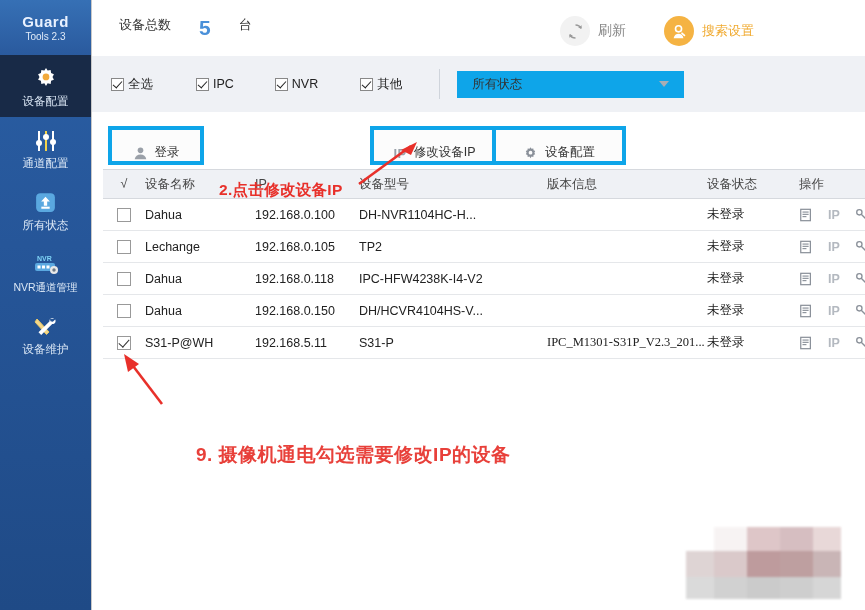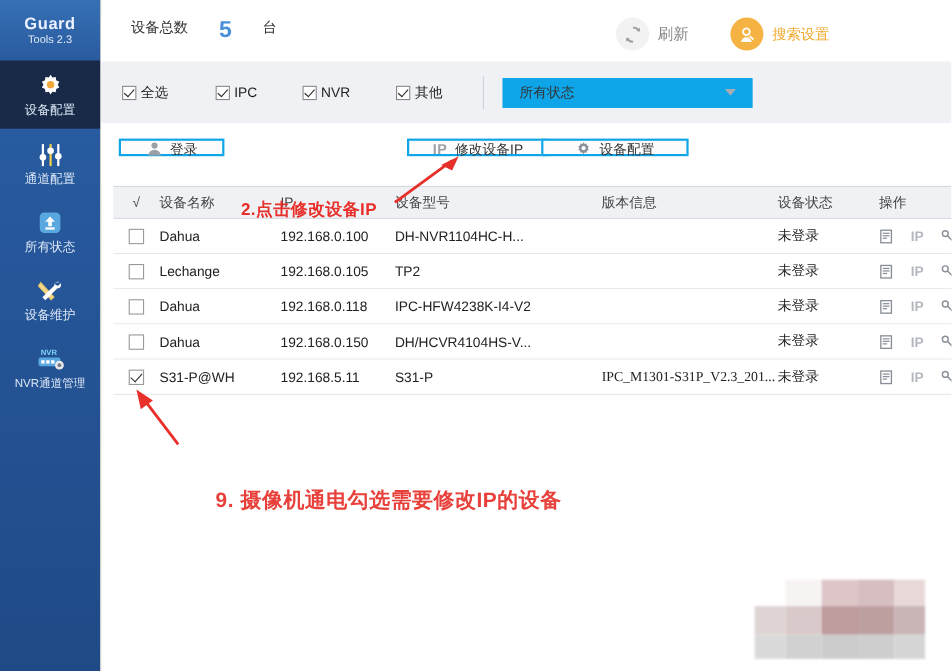--- a/index.html
+++ b/index.html
@@ -86,23 +86,23 @@
   }
   #status-select .caret {
     margin-left:auto; width:0;height:0;
     border-left:5px solid transparent; border-right:5px solid transparent;
     border-top:6px solid #a8adb4;
   }
 
   
   #actionbar { position:absolute; left:92px; top:112px; width:773px; height:57px; background:#fff; }
   .act-btn {
-    position:absolute; top:14px; height:16px;
-    border:2px solid #0ea5e9; background:#fcfcfc;
-    display:flex; align-items:flex-start; justify-content:center;
+    position:absolute; top:14px; height:39px;
+    border:4px solid #0ea5e9; background:#fcfcfc;
+    display:flex; align-items:flex-end; justify-content:center;
     font-size:12.5px; color:#333; cursor:pointer;
   }
   .act-btn .ico { margin-right:7px; display:flex; align-items:center; }
   #btn-login    { left:16px;  width:96px; }
   #btn-pwd      { left:125px; width:142px; }
   #btn-ip       { left:278px; width:129px; }
   #btn-config   { left:400px; width:134px; }
   .ip-glyph { font-size:13px; color:#9aa0a8; font-weight:bold; letter-spacing:.5px; }
 
   
@@ -187,43 +187,43 @@
     <span class="ico">
       <svg width="25" height="25" viewBox="0 0 24 24">
         <rect x="3" y="3" width="18" height="18" rx="4" fill="#5aa8e0"></rect>
         <path d="M12 6.5l4.2 4.6h-2.6V15h-3.2v-3.9H7.8z" fill="#ffffff"></path>
         <rect x="8" y="16" width="8" height="2" fill="#ffffff"></rect>
       </svg>
     </span>
     <span class="lbl">所有状态</span>
   </div>
 
-  <div class="side-item">
-    <span class="ico">
-      <svg width="26" height="26" viewBox="0 0 26 26">
-        <path d="M4 5l12 13-2.5 2.5L2 8z" fill="#f4d78a" stroke="#e8c96a" stroke-width="1"></path>
-        <path d="M21 4.5c-2.3-1.2-4.9.6-4.6 3L5.5 18.3l2.7 2.7L19.2 10c2.4.3 4.2-2.3 3-4.6l-2.4 2.4-2.3-.6-.6-2.3z" fill="#ffffff"></path>
-      </svg>
-    </span>
-    <span class="lbl">设备维护</span>
-  </div>
-
   <div class="side-item" id="side-nvr">
     <span class="ico">
       <svg width="30" height="26" viewBox="0 0 30 26">
         <text x="6" y="9" font-size="7" font-weight="bold" fill="#7fd3f5" font-family="'Liberation Sans',sans-serif">NVR</text>
         <rect x="4" y="11" width="20" height="8" rx="2" fill="#5aa8e0"></rect>
         <rect x="6.5" y="13.5" width="3" height="3" fill="#ffffff"></rect>
         <rect x="11" y="13.5" width="3" height="3" fill="#ffffff"></rect>
         <rect x="15.5" y="13.5" width="3" height="3" fill="#ffffff"></rect>
         <circle cx="23" cy="18" r="4" fill="#e8e8e8"></circle>
         <circle cx="23" cy="18" r="1.7" fill="#6f7a86"></circle>
       </svg>
     </span>
     <span class="lbl">NVR通道管理</span>
+  </div>
+
+  <div class="side-item">
+    <span class="ico">
+      <svg width="26" height="26" viewBox="0 0 26 26">
+        <path d="M4 5l12 13-2.5 2.5L2 8z" fill="#f4d78a" stroke="#e8c96a" stroke-width="1"></path>
+        <path d="M21 4.5c-2.3-1.2-4.9.6-4.6 3L5.5 18.3l2.7 2.7L19.2 10c2.4.3 4.2-2.3 3-4.6l-2.4 2.4-2.3-.6-.6-2.3z" fill="#ffffff"></path>
+      </svg>
+    </span>
+    <span class="lbl">设备维护</span>
   </div>
 
 </div>
 
 <div id="topbar">
   <span id="dev-total-label">设备总数</span>
   <span id="dev-total-value">5</span>
   <span id="dev-total-unit">台</span>
 
   <div id="refresh-btn">

